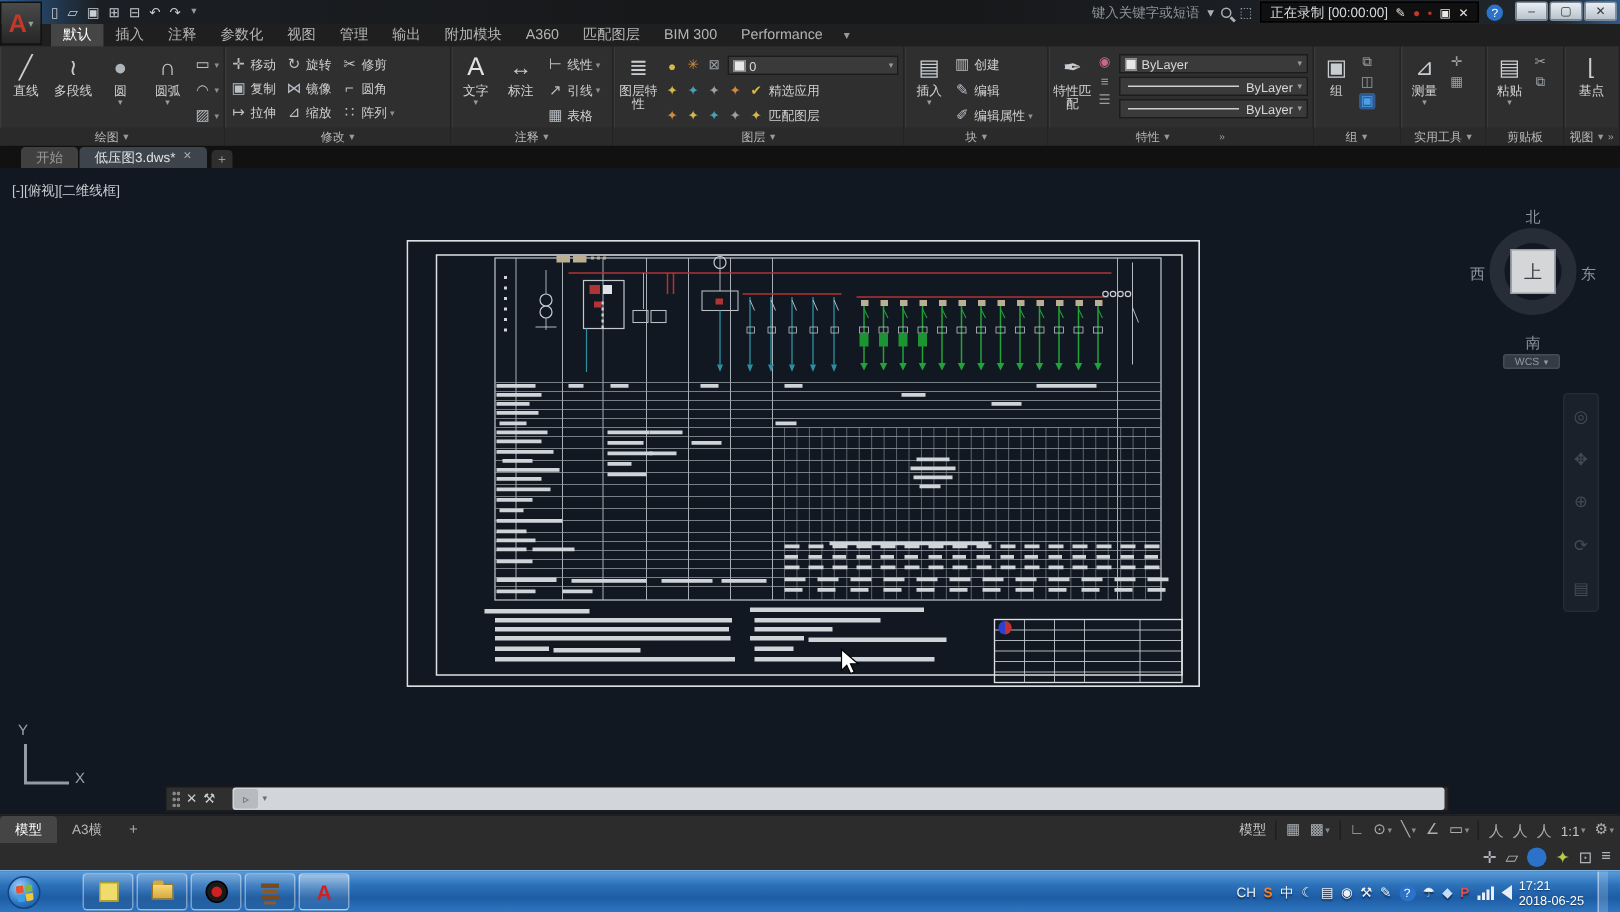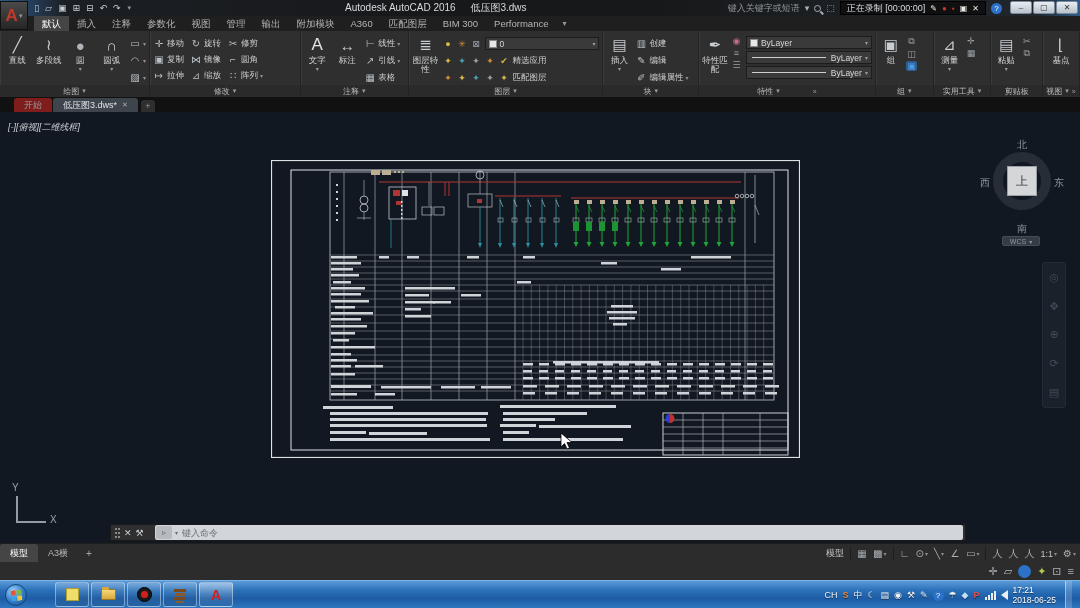--- a/index.html
+++ b/index.html
@@ -56,30 +56,30 @@
     font-size:8.5px; color:#d8d8d8; padding:0 3px; }
   .dd .swatch { width:8px; height:8px; background:#e8e8e8; border:1px solid #888; }
   .dd .ddline { flex:1; height:1px; background:#cfcfcf; margin:0 2px; }
   .dd .ddcaret { margin-left:auto; font-size:6px; color:#9a9a9a; }
   .mini { font-size:9px; width:11px; text-align:center; }
   .y { color:#d6b84a; } .o { color:#cf8a3b; } .g2 { color:#9aa0a6; } .tealc { color:#4aa0b5; } .bluec { color:#4d9fe8; }
   .hl { background:#2f5b8f; border-radius:2px; }
 
   
   .ftabs { height:15px; background:#111; display:flex; align-items:flex-end; gap:1px; padding-left:14px; }
-  .ftab { height:14px; line-height:14px; font-size:9px; padding:0 10px; color:#999; background:#7f1d1d;
+  .ftab { height:14px; line-height:14px; font-size:9px; padding:0 10px; color:#999; background:#404040;
     border-radius:3px 3px 0 0; display:flex; align-items:center; gap:5px; }
   .ftab.active { background:#3e444c; color:#e0e3e6; }
   .ftab .fx { font-size:7px; color:#aaa; }
   .ftab-plus { width:14px; height:12px; background:#2e2e2e; border-radius:3px 3px 0 0; color:#999;
     font-size:9px; text-align:center; line-height:12px; margin-left:2px; }
 
   
   .canvas { position:relative; height:431px; background:#121821; overflow:hidden; }
-  .vp-label { position:absolute; left:8px; top:9px; color:#c8cdd2; font-size:9px;font-style:italic; }
+  .vp-label { position:absolute; left:8px; top:9px; color:#c8cdd2; font-size:9px; }
   .paper { position:absolute; left:271px; top:48px; width:529px; height:298px; }
 
   
   .vcube { position:absolute; right:20px; top:26px; width:76px; height:102px; }
   .vring { position:absolute; left:9px; top:14px; width:58px; height:58px; border-radius:50%; border:10px solid #272d36; }
   .vface { position:absolute; left:23px; top:28px; width:30px; height:30px; background:#d4d6d8; border:1px solid #9aa0a6;
     color:#3a3f45; font-size:12px; display:flex; align-items:center; justify-content:center; }
   .vn { position:absolute; left:0; right:0; top:0; text-align:center; color:#8d949c; font-size:10px; }
   .vs { position:absolute; left:0; right:0; bottom:4px; text-align:center; color:#8d949c; font-size:10px; }
   .vw { position:absolute; left:-4px; top:38px; color:#8d949c; font-size:10px; }
@@ -193,24 +193,20 @@
     </div>
     <div class="qat">
       <span>▯</span>
       <span>▱</span>
       <span>▣</span>
       <span>⊞</span>
       <span>⊟</span>
       <span>↶</span>
       <span>↷</span>
       <span class="logo-caret">▾</span>
-    </div>
-    <div class="title-center">
-      <span>Autodesk AutoCAD 2016</span>
-      <b>低压图3.dws</b>
     </div>
     <div class="infocenter">
       <span class="search-text">键入关键字或短语</span>
       <span class="ic-glyph">▾</span>
       <span class="mag"></span>
       <span class="ic-glyph">⬚</span>
       <div class="rec-pill">
         <span class="rec-label">正在录制 [00:00:00]</span>
         <span class="rec-white">✎</span>
         <span class="rec-red">●</span>
@@ -937,21 +933,20 @@
 
     <div class="cmdbar">
       <div class="cmdgrip">
         <i class="gripdots"></i>
         <span class="cmdx">✕</span>
         <span class="cmdwrench">⚒</span>
       </div>
       <div class="cmdinput">
         <span class="cmdicon">▹</span>
         <span class="cmdcaret">▾</span>
-        <input type="text" placeholder="键入命令" style="">
       </div>
     </div>
   </div>
 
   <div class="sbar1">
     <div class="ltab active">模型</div>
     <div class="ltab">A3横</div>
     <div class="ltab-plus">+</div>
     <div class="sicons">
       <span class="sbtn txt">模型</span>

